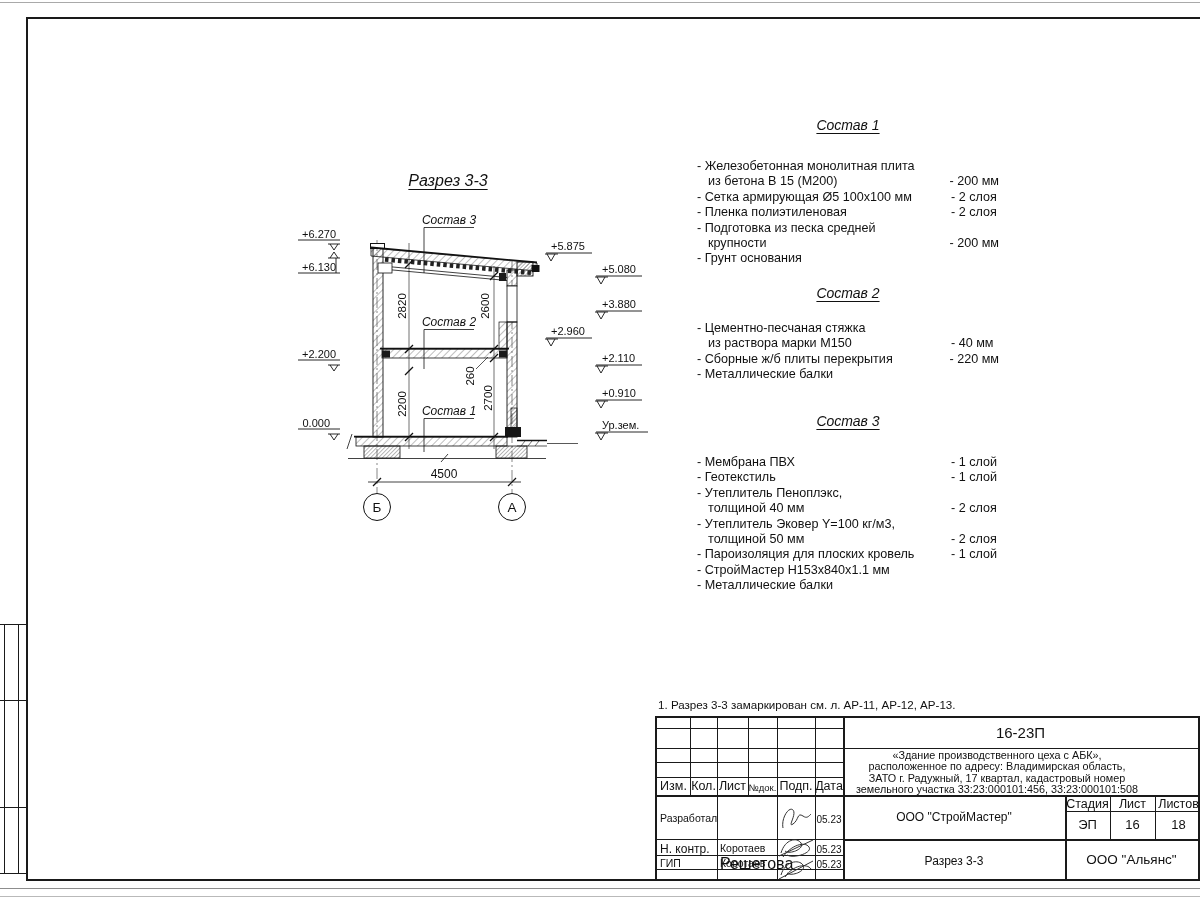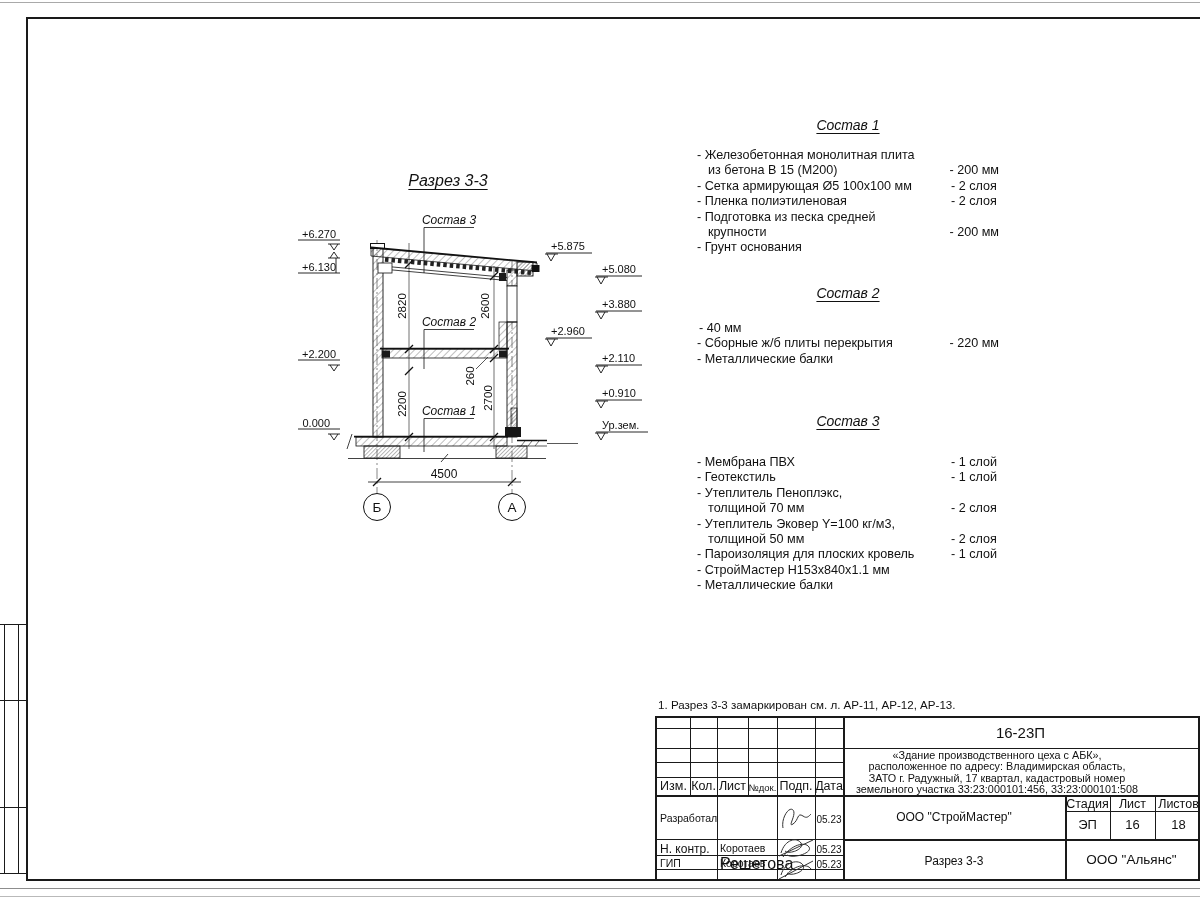--- a/index.html
+++ b/index.html
@@ -9,21 +9,21 @@
   .hl{position:absolute;background:#1a1a1a;height:1px;}
   .vl{position:absolute;background:#1a1a1a;width:1px;}
   .gray{background:#a9a9a9;}
   .frame{position:absolute;left:26px;top:17px;width:1174px;height:864px;
          border-left:2px solid #1a1a1a;border-top:2px solid #1a1a1a;border-bottom:2px solid #1a1a1a;
          box-sizing:border-box;}
   .dwg-title{position:absolute;left:398px;top:172px;width:100px;text-align:center;
              font-size:16px;font-style:italic;text-decoration:underline;text-underline-offset:3px;}
   .sec{position:absolute;width:302px;}
   .sec-title{text-align:center;font-size:14px;font-style:italic;text-decoration:underline;text-underline-offset:3px;}
-  .sec-items{margin-top:15px;}
+  .sec-items{margin-top:26px;}
   .item{display:flex;align-items:flex-end;font-size:12.6px;line-height:15.4px;}
   .item-text{width:241px;padding-left:11px;text-indent:-11px;white-space:pre-line;}
   .item-val{white-space:nowrap;margin-left:2px;}
   .note{position:absolute;left:658px;top:698px;font-size:11.6px;}
   
   .tb{position:absolute;left:655px;top:716px;width:545px;height:165px;
       border:2px solid #1a1a1a;box-sizing:border-box;}
   .tb .t{position:absolute;white-space:nowrap;}
   .ctr{text-align:center;}
   svg text{font-family:"Liberation Sans","DejaVu Sans",sans-serif;fill:#111;}
@@ -221,20 +221,22 @@
           <div class="item-text">- Грунт основания</div>
           <div class="item-val"></div>
         </div>
     </div>
   </div>
 
   <div class="sec" style="left:697px;top:285px;">
     <div class="sec-title">Состав 2</div>
     <div class="sec-items" style="margin-top:20px;">
       <div class="item">
+          <div class="item-text">- Цементно-песчаная стяжка
+из раствора марки М150</div>
           <div class="item-val">- 40 мм</div>
         </div>
       <div class="item">
           <div class="item-text">- Сборные ж/б плиты перекрытия</div>
           <div class="item-val">- 220 мм</div>
         </div>
       <div class="item">
           <div class="item-text">- Металлические балки</div>
           <div class="item-val"></div>
         </div>
@@ -247,21 +249,21 @@
       <div class="item">
           <div class="item-text">- Мембрана ПВХ</div>
           <div class="item-val">- 1 слой</div>
         </div>
       <div class="item">
           <div class="item-text">- Геотекстиль</div>
           <div class="item-val">- 1 слой</div>
         </div>
       <div class="item">
           <div class="item-text">- Утеплитель Пеноплэкс,
-толщиной 70 мм</div>
+толщиной 40 мм</div>
           <div class="item-val">- 2 слоя</div>
         </div>
       <div class="item">
           <div class="item-text">- Утеплитель Эковер Y=100 кг/м3,
 толщиной 50 мм</div>
           <div class="item-val">- 2 слоя</div>
         </div>
       <div class="item">
           <div class="item-text">- Пароизоляция для плоских кровель</div>
           <div class="item-val">- 1 слой</div>

